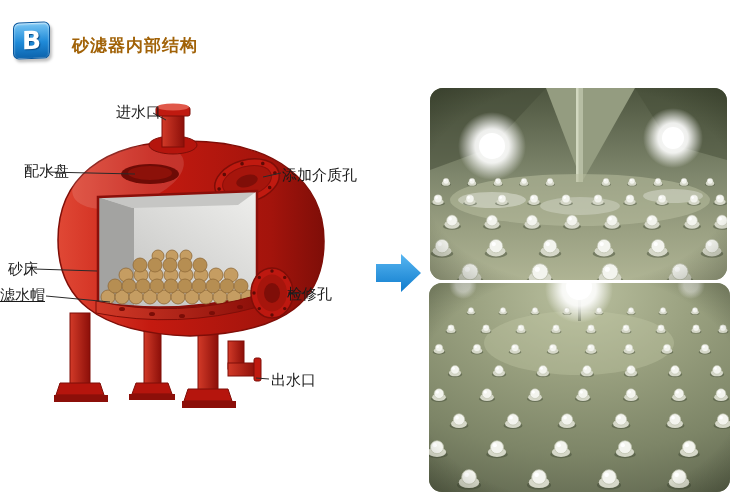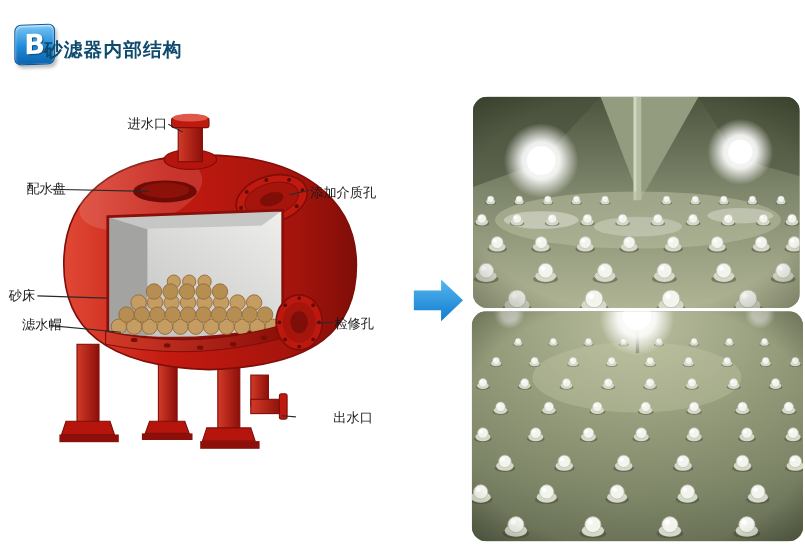--- a/index.html
+++ b/index.html
@@ -8,34 +8,34 @@
 
   
   .badge{position:absolute;left:13px;top:22px;width:35px;height:35px;border-radius:6px;
          background:linear-gradient(180deg,#79c6f4 0%,var(--badge-blue,#1f8ad8) 55%,#0d64ad 100%);
          border:1px solid #0a589e;
          box-shadow:inset 0 1px 2px rgba(255,255,255,.75),2px 3px 3px rgba(0,0,0,.25);
          display:flex;align-items:center;justify-content:center;
          transform:skewY(-2deg);}
   .badge span{color:#fff;font-size:25px;font-weight:bold;line-height:1;
               text-shadow:1px 1px 1px #084b85;}
-  .page-title{position:absolute;left:40px;top:34px;margin:0;font-size:17px;font-weight:bold;
-              color:#0c4a6e;letter-spacing:1px;white-space:nowrap;text-align:center;}
+  .page-title{position:absolute;left:72px;top:34px;margin:0;font-size:17px;font-weight:bold;
+              color:#a16207;letter-spacing:1px;white-space:nowrap;text-align:center;}
 
   
   .diagram{position:absolute;left:0;top:95px;width:372px;height:340px;}
   .tank-svg{position:absolute;left:0;top:0;}
-  .lbl{position:absolute;font-size:12px;color:#1a1a1a;white-space:nowrap;line-height:14px;}
+  .lbl{position:absolute;font-size:15px;color:#1a1a1a;white-space:nowrap;line-height:14px;}
   .lbl-inlet{left:116px;top:10px;}
   .lbl-distribution{left:24px;top:69px;}
   .lbl-media{left:282px;top:73px;font-family:Liberation Serif, serif;}
   .lbl-sand{left:8px;top:167px;}
-  .lbl-cap{left:20px;top:193px;}
-  .lbl-inspection{left:304px;top:192px;font-family:Liberation Serif, serif;}
-  .lbl-outlet{left:271px;top:278px;margin-left:32px;}
+  .lbl-cap{left:0;top:193px;text-decoration:underline;}
+  .lbl-inspection{left:287px;top:192px;}
+  .lbl-outlet{left:271px;top:278px;}
 
   
   .arrow{position:absolute;left:376px;top:251px;width:46px;height:44px;}
 
   
   .photo{position:absolute;border-radius:13px;overflow:hidden;background:#8e957a;}
   .photo-top{left:430px;top:88px;width:297px;height:192px;}
   .photo-bottom{left:429px;top:283px;width:301px;height:209px;}
   .photo svg{display:block;}
 </style>

